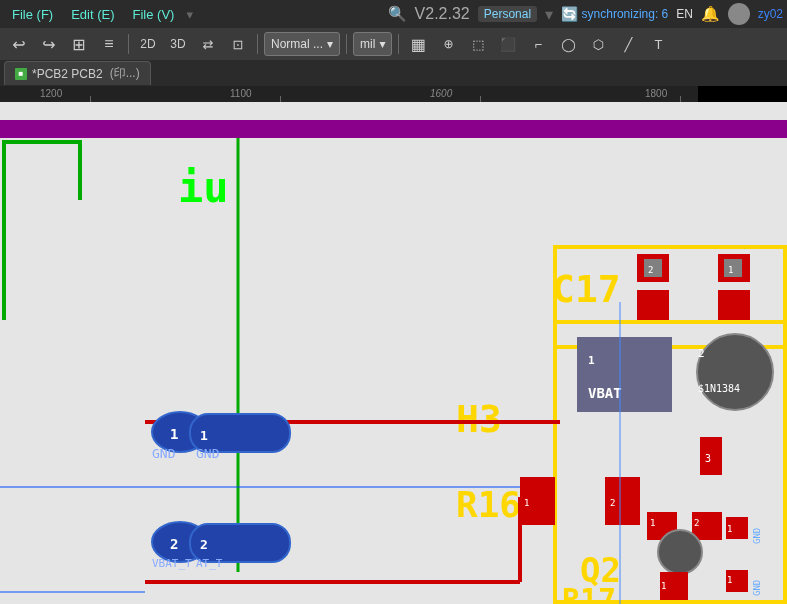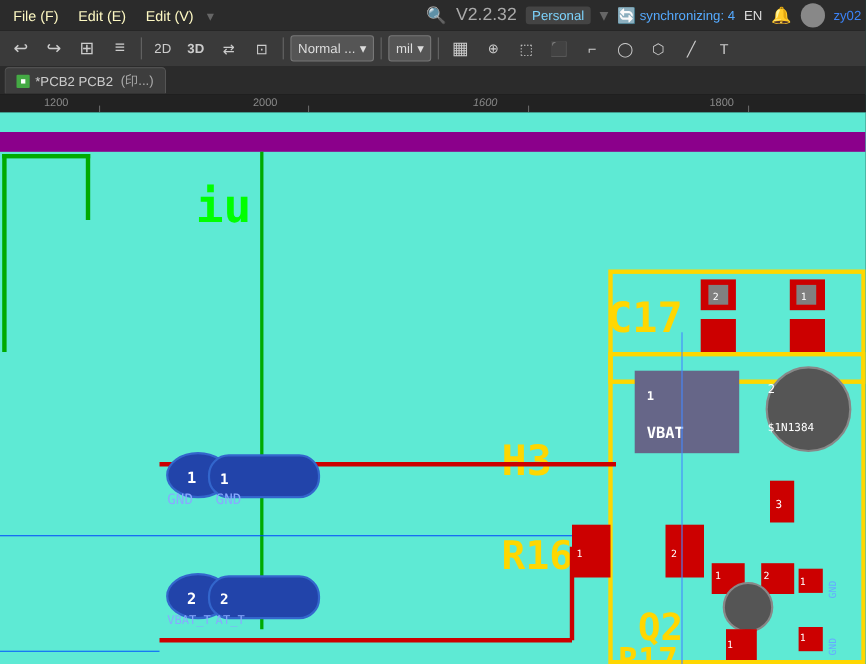--- a/index.html
+++ b/index.html
@@ -12,21 +12,21 @@
       background: #2b2b2b;
       display: flex;
       align-items: center;
       padding: 0 4px;
       gap: 2px;
       position: absolute;
       top: 0; left: 0;
       z-index: 100;
     }
     .menu-item {
-      color: #fef9c3;
+      color: #5eead4;
       font-size: 13px;
       padding: 2px 8px;
       cursor: pointer;
       border-radius: 3px;
     }
 
     
     #search-area {
       margin-left: auto;
       display: flex;
@@ -126,21 +126,21 @@
     .tab-icon {
       width: 12px; height: 12px;
       background: #4a4;
       border-radius: 1px;
       display: flex; align-items: center; justify-content: center;
       font-size: 8px; color: #fff;
     }
 
     
     #ruler-h {
-      width: 787px;
+      width: 698px;
       height: 16px;
       background: #222;
       position: absolute;
       top: 86px; left: 0;
       z-index: 99;
       display: flex; align-items: center;
       overflow: hidden;
     }
     .ruler-tick {
       position: absolute;
@@ -155,64 +155,64 @@
       background: #666;
       bottom: 0;
     }
 
     
     #pcb-canvas {
       position: absolute;
       top: 102px; left: 0;
       width: 787px;
       height: 502px;
-      background: #5eead4;
+      background: #e5e5e5;
       overflow: hidden;
     }
 
     
     .pcb-svg {
       position: absolute;
       top: 0; left: 0;
       width: 100%; height: 100%;
     }
 
   </style>
 </head>
 <body>
 
 <div id="menubar">
   <span class="menu-item">File (F)</span>
   <span class="menu-item">Edit (E)</span>
-  <span class="menu-item">Edit (V)</span>
+  <span class="menu-item">File (V)</span>
   <span style="color:#666;font-size:13px;margin-left:2px;">▾</span>
   <div id="search-area">
     <span style="color:#aaa;font-size:15px;">🔍</span>
     <span class="version-badge">V2.2.32</span>
     <span class="personal-badge">Personal</span>
     <span style="color:#666;">▾</span>
     <span class="sync-badge">
       <span style="font-size:14px;">🔄</span>
-      <span>synchronizing: 4</span>
+      <span>synchronizing: 6</span>
     </span>
     <span class="lang-badge">EN</span>
     <span style="color:#aaa;font-size:15px;">🔔</span>
     <div class="user-avatar"></div>
     <span class="user-name">zy02</span>
   </div>
 </div>
 
 <div id="toolbar">
   <div class="tb-btn">↩</div>
   <div class="tb-btn">↪</div>
   <div class="tb-btn">⊞</div>
   <div class="tb-btn">≡</div>
   <div class="tb-separator"></div>
   <div class="tb-btn" style="font-size:12px;font-weight:normal;">2D</div>
-  <div class="tb-btn" style="font-size:12px;font-weight:bold;">3D</div>
+  <div class="tb-btn" style="font-size:12px;font-weight:normal;">3D</div>
   <div class="tb-btn" style="font-size:13px;">⇄</div>
   <div class="tb-btn" style="font-size:13px;">⊡</div>
   <div class="tb-separator"></div>
   <div class="tb-dropdown">
     <span>Normal ...</span>
     <span>▾</span>
   </div>
   <div class="tb-separator"></div>
   <div class="tb-dropdown">
     <span>mil</span>
@@ -234,21 +234,21 @@
   <div class="tab-item">
     <div class="tab-icon">■</div>
     <span>*PCB2 PCB2</span>
     <span style="color:#aaa;margin-left:2px;">(印...)</span>
   </div>
 </div>
 
 <div id="ruler-h">
   <span class="ruler-tick" style="left:40px;">1200</span>
   <span class="ruler-line" style="left:90px;"></span>
-  <span class="ruler-tick" style="left:230px;">2000</span>
+  <span class="ruler-tick" style="left:230px;">1100</span>
   <span class="ruler-line" style="left:280px;"></span>
   <span class="ruler-tick" style="left:430px;font-style:italic;">1600</span>
   <span class="ruler-line" style="left:480px;"></span>
   <span class="ruler-tick" style="left:645px;">1800</span>
   <span class="ruler-line" style="left:680px;"></span>
 </div>
 
 <div id="pcb-canvas">
   <svg class="pcb-svg" viewBox="0 0 787 502" xmlns="http://www.w3.org/2000/svg">
 

